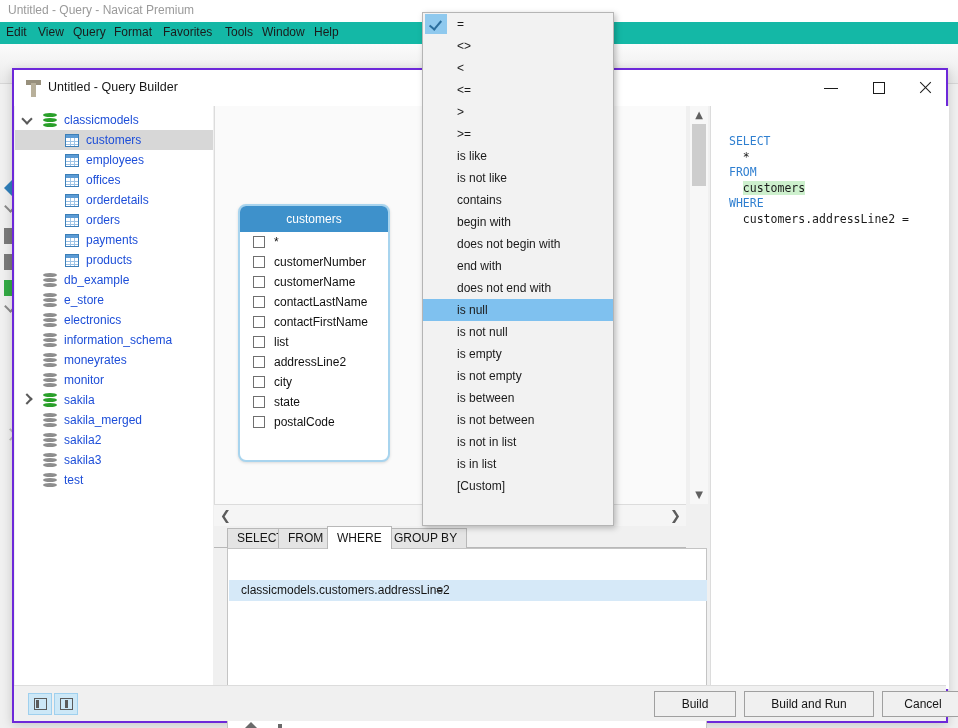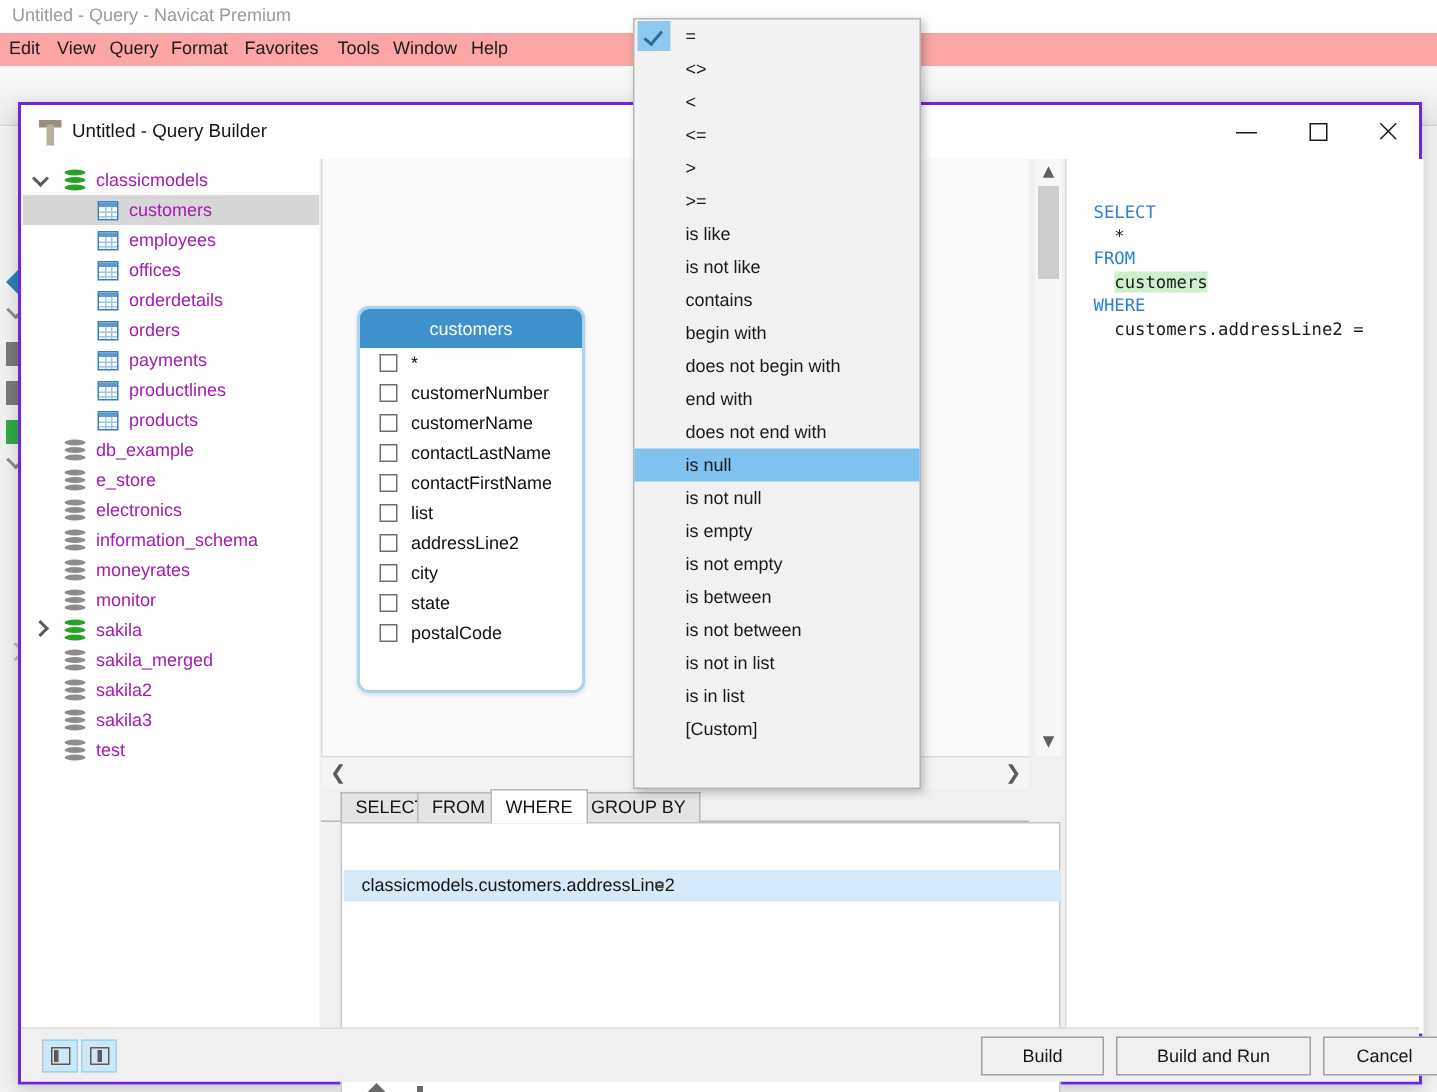--- a/index.html
+++ b/index.html
@@ -21,21 +21,21 @@
     position: absolute; left: 0; top: 0; width: 958px; height: 22px;
     background: #ffffff;
   }
   #app-title-text {
     position: absolute; left: 8px; top: 3px;
     font-size: 12px; color: #9a9a9a;
     white-space: nowrap;
   }
   #app-menubar {
     position: absolute; left: 0; top: 22px; width: 958px; height: 22px;
-    background: #fca5a5;
+    background: #14b8a6;
   }
   .menu-item {
     position: absolute; top: 3px;
     font-size: 12px; color: #1b1b1b;
     white-space: nowrap; cursor: default;
   }
   #app-toolbar {
     position: absolute; left: 0; top: 44px; width: 958px; height: 40px;
     background: linear-gradient(to bottom, #fbfbfb 0%, #f2f2f2 55%, #e9e9e9 100%);
     border-bottom: 1px solid #d6d6d6;
@@ -237,21 +237,21 @@
   }
   .tbl-icon::after {
     content: ""; position: absolute; left: 0; right: 0; top: 6px; height: 1px;
     background: #9dc3e6; box-shadow: 0 3px 0 #9dc3e6;
   }
   .tbl-icon em {
     position: absolute; left: 4px; top: 3px; bottom: 0; width: 1px;
     background: #9dc3e6; box-shadow: 4px 0 0 #9dc3e6;
   }
   .tree-label {
-    position: absolute; font-size: 12px; color: #a21caf;
+    position: absolute; font-size: 12px; color: #1d4ed8;
   }
 
   
   #qb-canvas {
     position: absolute; left: 200px; top: 36px; width: 472px; height: 398px;
     background: #fafafa; border-left: 1px solid #dcdcdc;
   }
   #table-box {
     position: absolute; left: 23px; top: 98px; width: 152px; height: 258px;
     background: #ffffff;
@@ -540,26 +540,20 @@
         <span class="tbl-icon" style="left: 50px;">
           <em></em>
         </span>
         <span class="tree-label" style="left: 71px;">orders</span>
       </div>
       <div class="tree-row">
         <span class="tbl-icon" style="left: 50px;">
           <em></em>
         </span>
         <span class="tree-label" style="left: 71px;">payments</span>
-      </div>
-      <div class="tree-row">
-        <span class="tbl-icon" style="left: 50px;">
-          <em></em>
-        </span>
-        <span class="tree-label" style="left: 71px;">productlines</span>
       </div>
       <div class="tree-row">
         <span class="tbl-icon" style="left: 50px;">
           <em></em>
         </span>
         <span class="tree-label" style="left: 71px;">products</span>
       </div>
       <div class="tree-row">
         <span class="db-icon grey" style="left: 28px;">
           <i></i>

